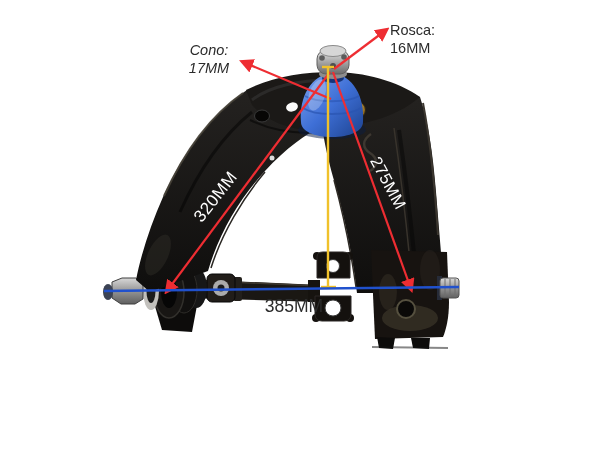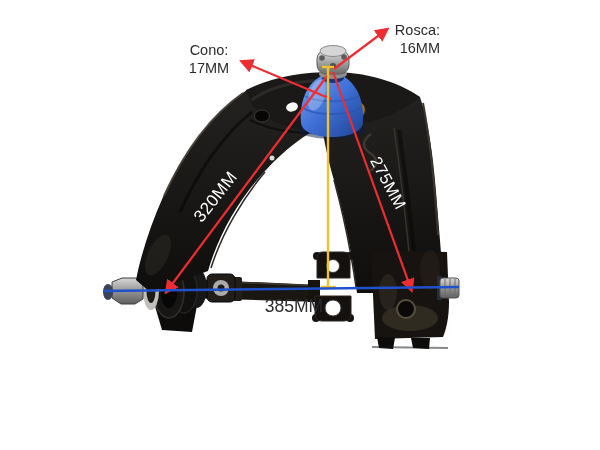--- a/index.html
+++ b/index.html
@@ -21,22 +21,22 @@
 
   .lbl {
     position: absolute;
     white-space: nowrap;
     user-select: none;
   }
   .lbl-dark  { color: var(--c-label_dark, #2b2b2b); }
   .lbl-light { color: var(--c-label_light, #ffffff); letter-spacing: 0.4px; }
 
   .lbl-cono  { left: 184px; top: 41px; width: 50px; text-align: center;
-               font-size: 14.5px; line-height: 18px; }
-  .lbl-rosca { left: 390px; top: 21px; width: 50px; text-align: right;
+               font-size: 14.5px; line-height: 18px; font-style: italic; }
+  .lbl-rosca { left: 390px; top: 21px; width: 50px; text-align: left;
                font-size: 14.5px; line-height: 18px; }
   .lbl-320   { left: 216px; top: 197px; font-size: 17px;
                transform: translate(-50%,-50%) rotate(-52deg); }
   .lbl-255   { left: 318px; top: 208px; font-size: 16.5px;
                transform: translate(-50%,-50%) rotate(-90deg); }
   .lbl-275   { left: 388px; top: 183px; font-size: 16.5px;
                transform: translate(-50%,-50%) rotate(62deg); }
   .lbl-385   { left: 294px; top: 306px; font-size: 17.5px;
                transform: translate(-50%,-50%); }
 </style>

